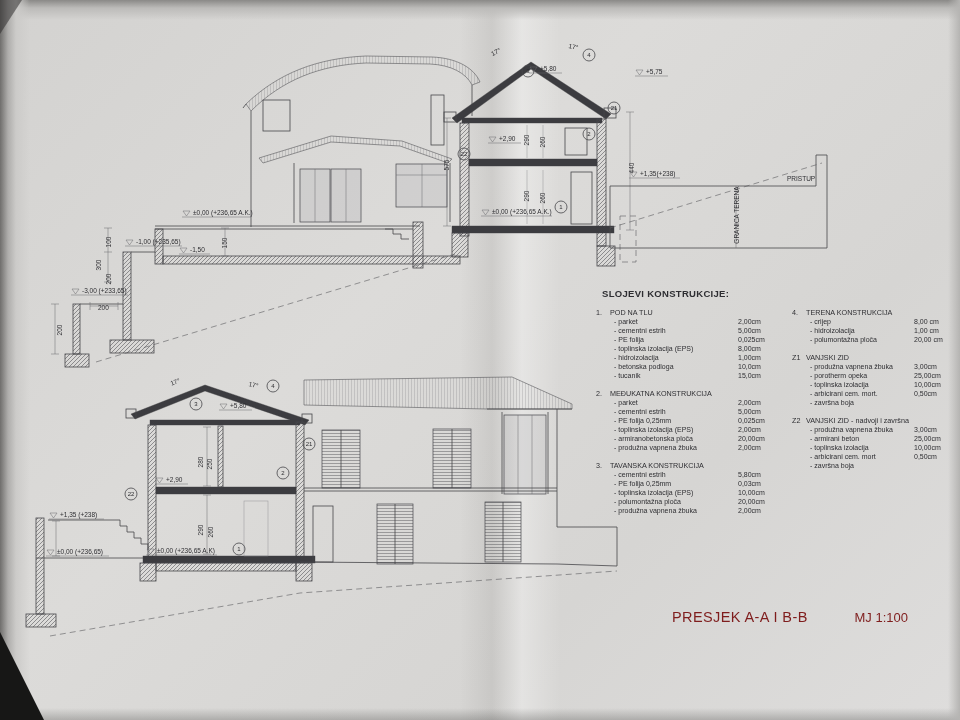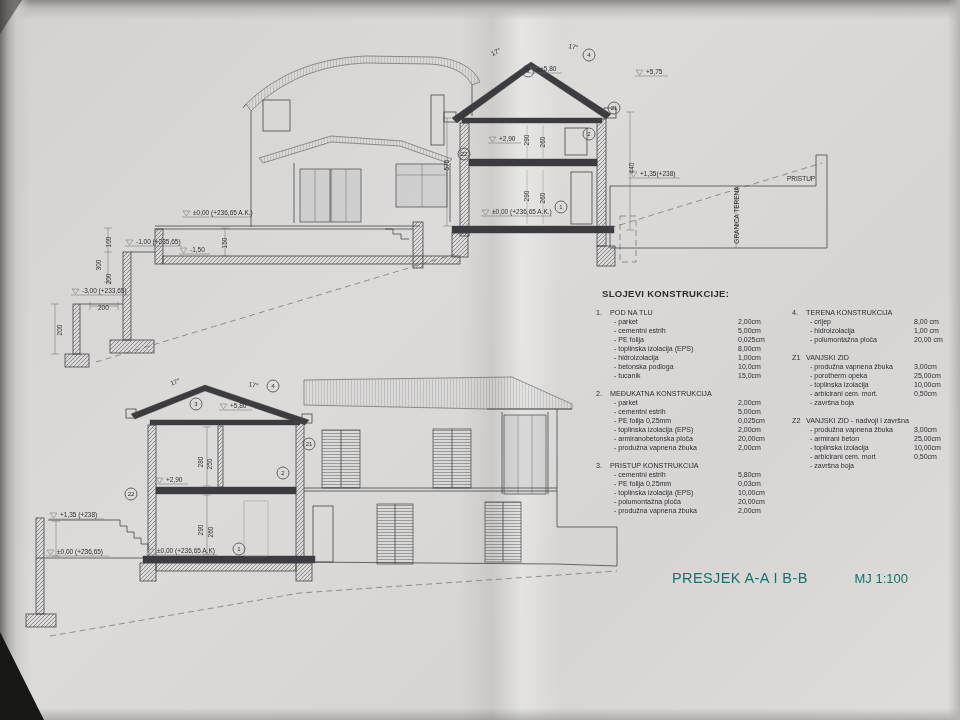--- a/index.html
+++ b/index.html
@@ -37,22 +37,22 @@
   .lcol1{width:196px;}
   .lcol2{width:166px;}
   .lsec{margin-bottom:9px;}
   .lsec-h{display:flex;font-size:7.2px;font-weight:normal;line-height:9px;}
   .lsec-num{width:14px;flex:none;}
   .lrow{position:relative;font-size:7px;line-height:9px;padding-left:18px;}
   .lrow .llab::before{content:"- ";}
   .lcol1 .lval{position:absolute;left:142px;top:0;}
   .lcol2 .lval{position:absolute;left:122px;top:0;}
 
-  .titleblock{position:absolute;left:672px;top:570px;width:236px;display:flex;
-    justify-content:space-between;align-items:baseline;color:#0f766e;}
+  .titleblock{position:absolute;left:672px;top:609px;width:236px;display:flex;
+    justify-content:space-between;align-items:baseline;color:#7f1d1d;}
   .tb-title{font-size:14.5px;letter-spacing:.4px;}
   .tb-scale{font-size:13px;}
 </style>
 </head>
 <body>
 
 <div class="stage">
   <div class="paper"></div>
 
   <svg width="960" height="720" viewBox="0 0 960 720" style="position:absolute;inset:0">
@@ -308,21 +308,21 @@
             <div class="lrow"><span class="llab">parket</span><span class="lval">2,00cm</span></div>
             <div class="lrow"><span class="llab">cementni estrih</span><span class="lval">5,00cm</span></div>
             <div class="lrow"><span class="llab">PE folija 0,25mm</span><span class="lval">0,025cm</span></div>
             <div class="lrow"><span class="llab">toplinska izolacija (EPS)</span><span class="lval">2,00cm</span></div>
             <div class="lrow"><span class="llab">armiranobetonska ploča</span><span class="lval">20,00cm</span></div>
             <div class="lrow"><span class="llab">produžna vapnena žbuka</span><span class="lval">2,00cm</span></div>
           </div>
           <div class="lsec">
             <div class="lsec-h">
               <span class="lsec-num">3.</span>
-              <span>PRISTUP KONSTRUKCIJA</span>
+              <span>TAVANSKA KONSTRUKCIJA</span>
             </div>
             <div class="lrow"><span class="llab">cementni estrih</span><span class="lval">5,80cm</span></div>
             <div class="lrow"><span class="llab">PE folija 0,25mm</span><span class="lval">0,03cm</span></div>
             <div class="lrow"><span class="llab">toplinska izolacija (EPS)</span><span class="lval">10,00cm</span></div>
             <div class="lrow"><span class="llab">polumontažna ploča</span><span class="lval">20,00cm</span></div>
             <div class="lrow"><span class="llab">produžna vapnena žbuka</span><span class="lval">2,00cm</span></div>
           </div>
         </div>
       <div class="lcol lcol2" id="legend-col2">
           <div class="lsec">

